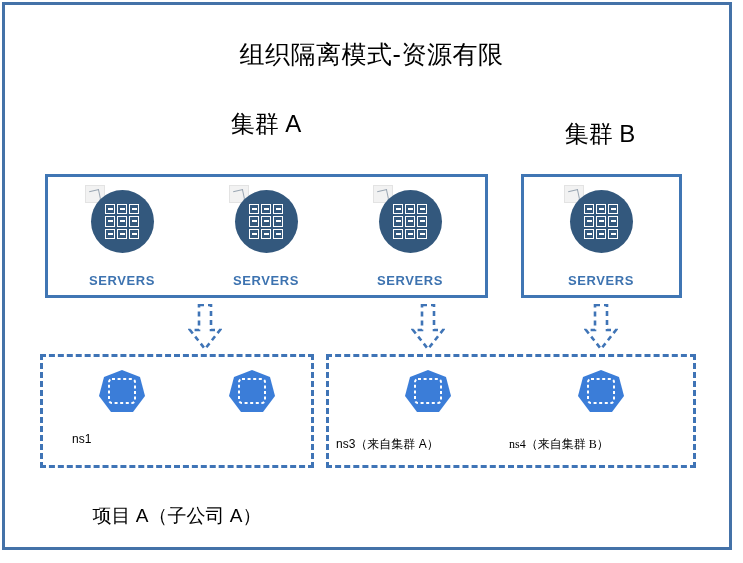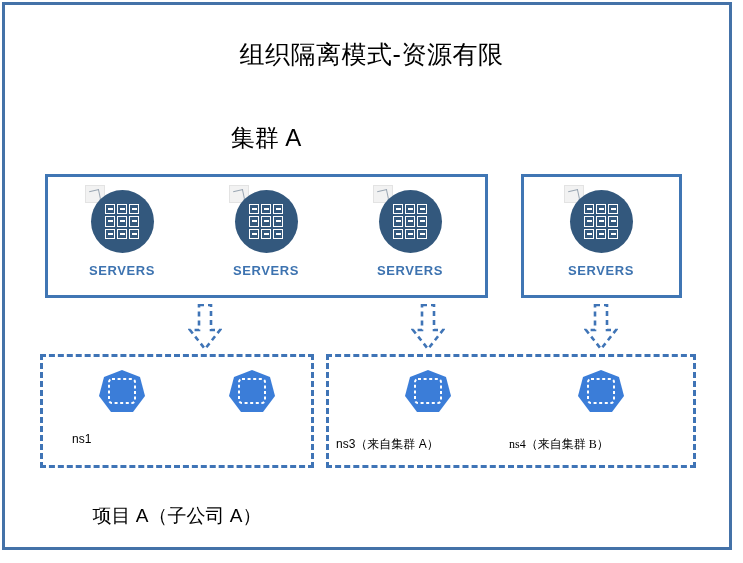--- a/index.html
+++ b/index.html
@@ -41,21 +41,21 @@
     white-space: nowrap;
   }
   
   .cluster-caption {
     position: absolute;
     font-size: 24px;
     color: #000000;
     text-align: center;
     white-space: nowrap;
   }
-  #cluster-a-caption { left: 146px; top: 122px; width: 240px; }
+  #cluster-a-caption { left: 146px; top: 108px; width: 240px; }
   #cluster-b-caption { left: 505px; top: 118px; width: 190px; }
 
   
   .cluster-box {
     position: absolute;
     border: 3px solid #4076b4;
     box-sizing: border-box;
     background: #ffffff;
   }
   #cluster-a-box { left: 45px; top: 174px; width: 443px; height: 124px; }
@@ -124,21 +124,21 @@
     content: "";
     position: absolute;
     left: 2px;
     top: 50%;
     width: 5px;
     height: 2px;
     margin-top: -1px;
     background: #ffffff;
   }
   .server-label {
-    margin-top: 10px;
+    margin-top: 20px;
     font-size: 13px;
     font-weight: bold;
     color: #3d73b0;
     letter-spacing: 0.6px;
   }
 
   
   .arrow {
     position: absolute;
     width: 34px;
@@ -193,20 +193,21 @@
 <body>
 
 <div id="canvas">
 
   <div id="outer-frame"></div>
 
   <div id="diagram-title">组织隔离模式-资源有限</div>
 
   <div class="cluster-caption" id="cluster-a-caption">集群 A</div>
 
+  <div class="cluster-caption" id="cluster-b-caption">集群 B</div>
 
   <div class="cluster-box" id="cluster-a-box"></div>
 
   <div class="cluster-box" id="cluster-b-box"></div>
 
   <div class="server-node" style="left:68px;">
     <div class="server-icon-wrap">
       <div class="server-note"></div>
       <div class="server-circle"></div>
       <div class="rack-grid">

